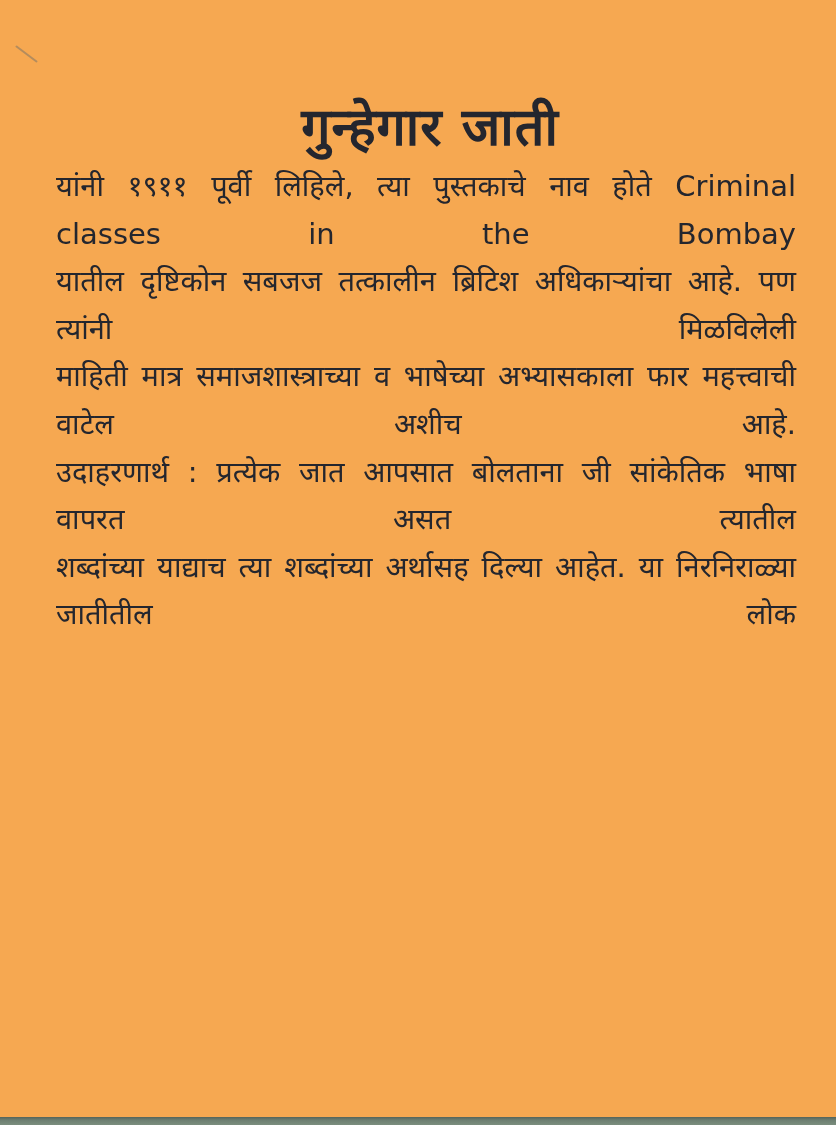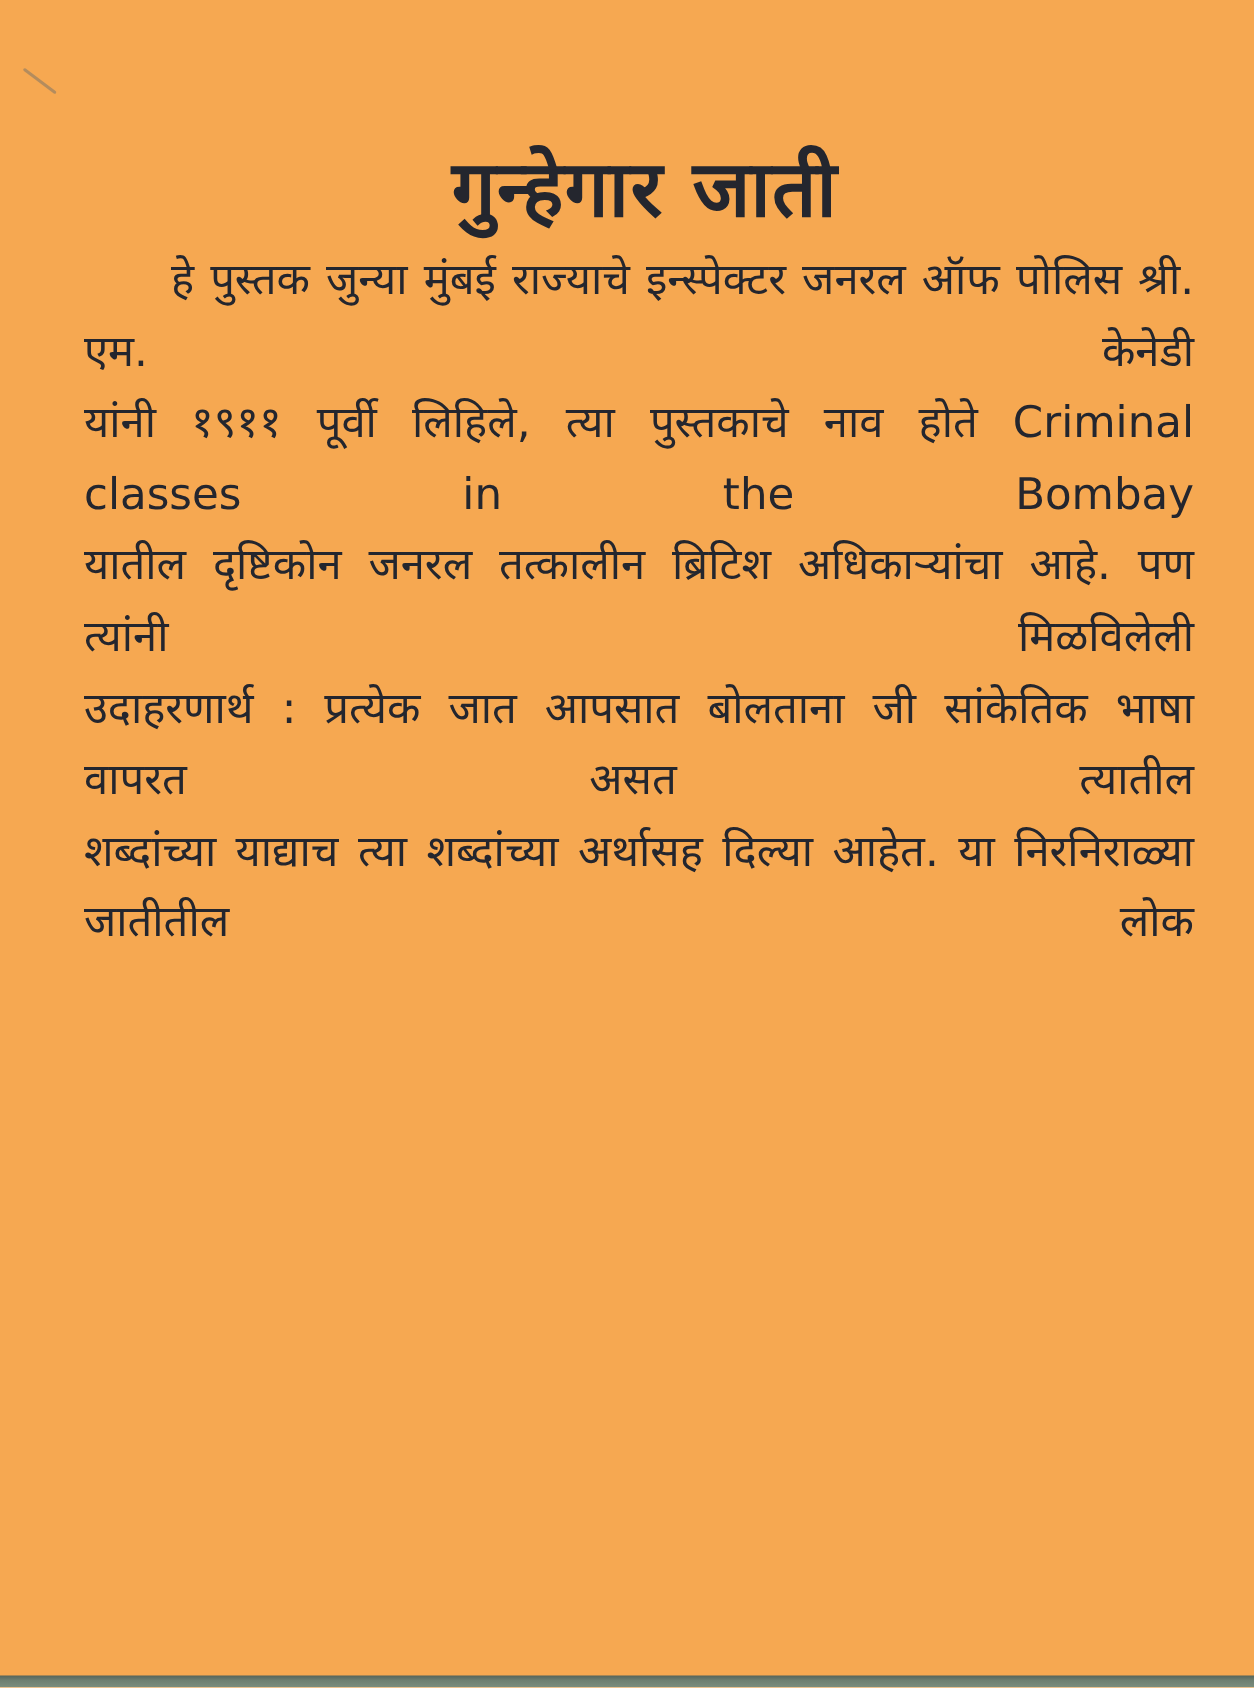--- a/index.html
+++ b/index.html
@@ -66,22 +66,22 @@
 </style>
 </head>
 <body>
 
 <div class="page">
   <div class="scratch"></div>
 
   <h1 class="title">गुन्हेगार जाती</h1>
 
   <div class="body-text">
-    <div class="line indent">हे पुस्तक जुन्या मुंबई राज्याचे इन्स्पेक्टर जनरल ऑफ पोलिस श्री. एम. केनेडी</div>
     <div class="line">यांनी १९११ पूर्वी लिहिले, त्या पुस्तकाचे नाव होते Criminal classes in the Bombay</div>
-    <div class="line">यातील दृष्टिकोन जनरल तत्कालीन ब्रिटिश अधिकाऱ्यांचा आहे. पण त्यांनी मिळविलेली</div>
+    <div class="line">यातील दृष्टिकोन सबजज तत्कालीन ब्रिटिश अधिकाऱ्यांचा आहे. पण त्यांनी मिळविलेली</div>
+    <div class="line">माहिती मात्र समाजशास्त्राच्या व भाषेच्या अभ्यासकाला फार महत्त्वाची वाटेल अशीच आहे.</div>
     <div class="line">उदाहरणार्थ : प्रत्येक जात आपसात बोलताना जी सांकेतिक भाषा वापरत असत त्यातील</div>
     <div class="line">शब्दांच्या याद्याच त्या शब्दांच्या अर्थासह दिल्या आहेत. या निरनिराळ्या जातीतील लोक</div>
 
   </div>
 
   <div class="scan-edge"></div>
 </div>
 
 </body></html>

